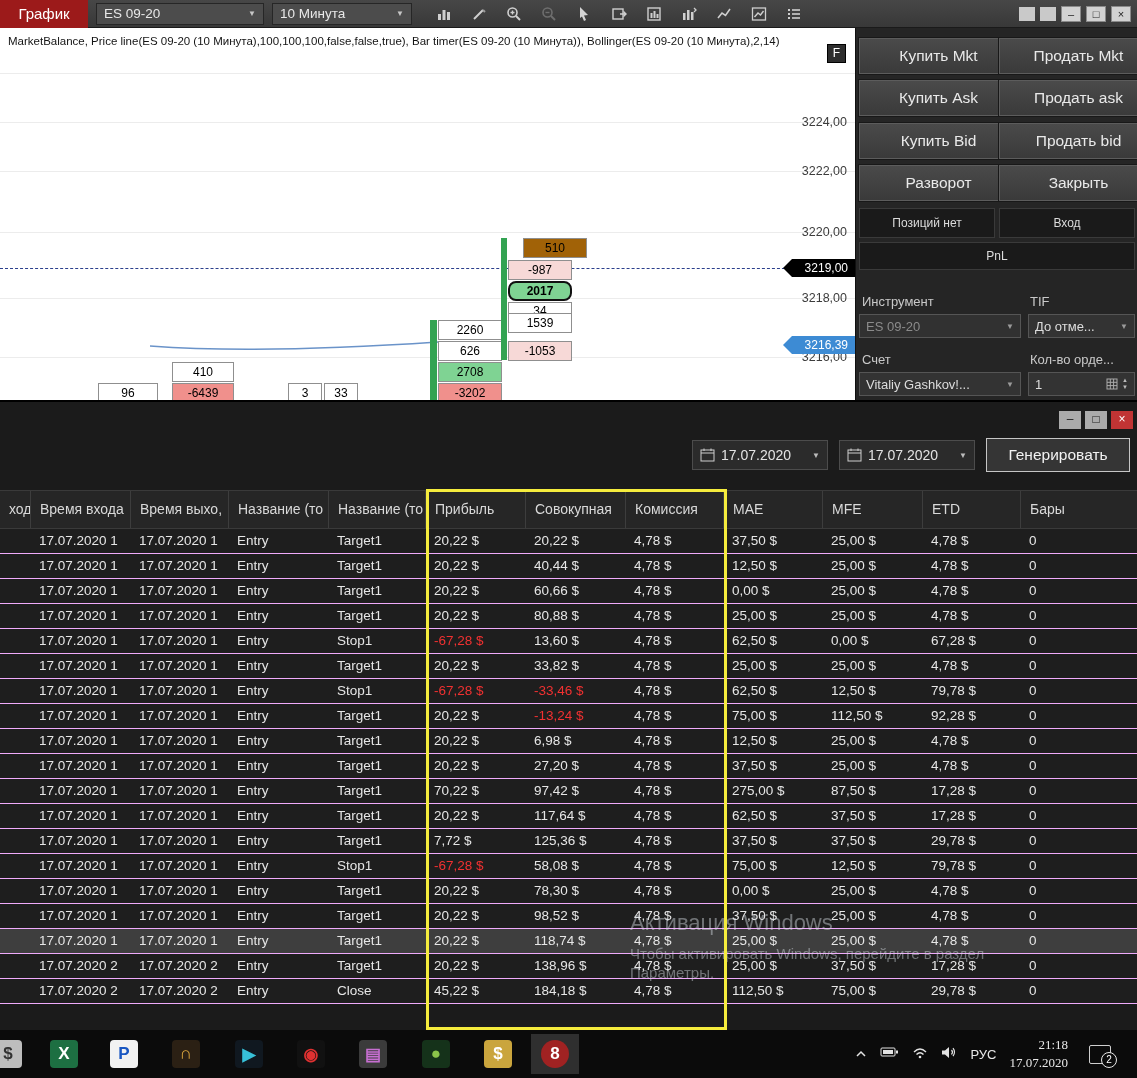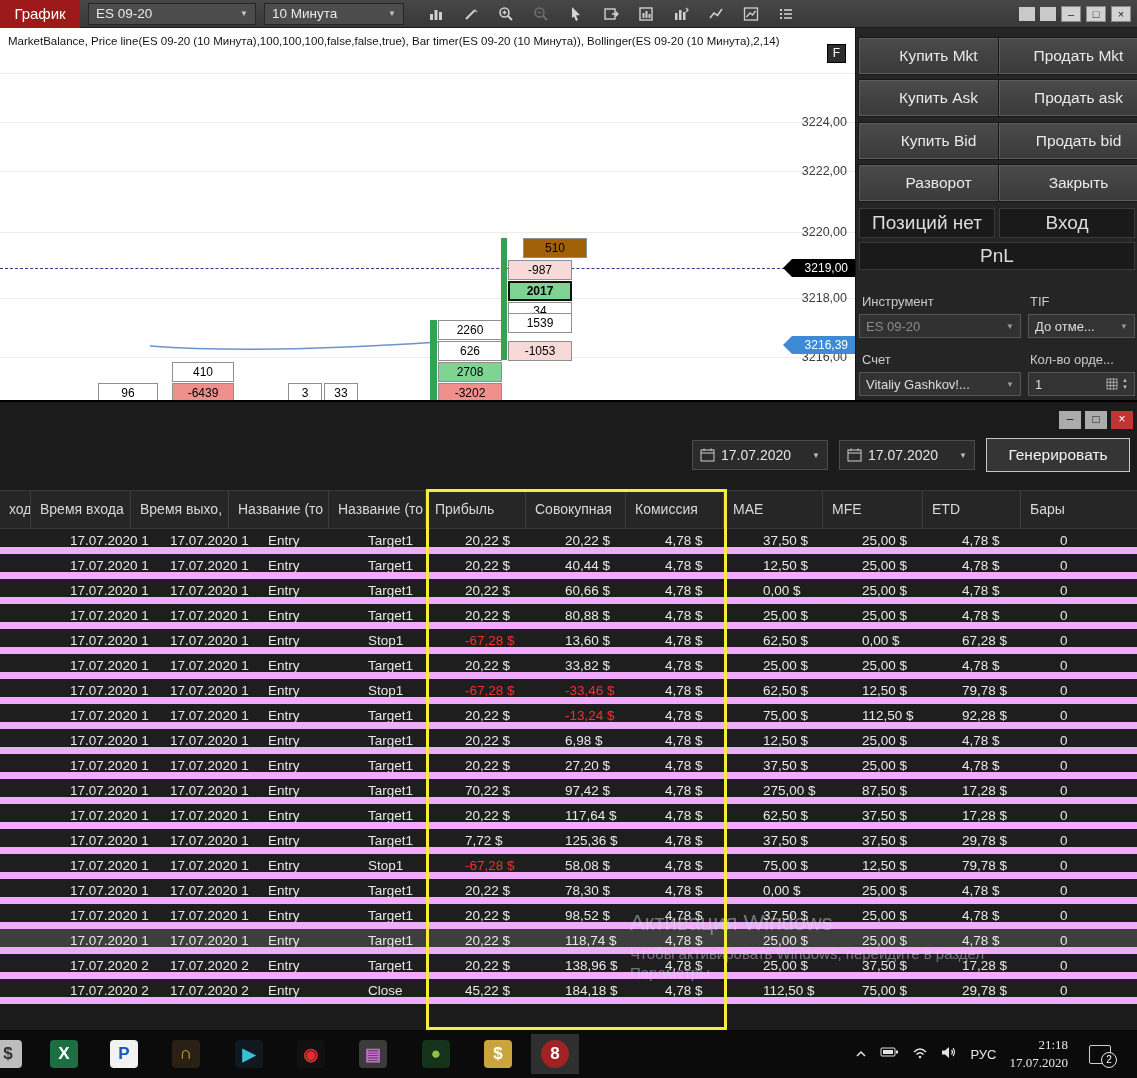--- a/index.html
+++ b/index.html
@@ -3,21 +3,21 @@
 <meta charset="utf-8">
 <style>
 * { margin:0; padding:0; box-sizing:border-box; }
 html,body { background:#000; }
 body { font-family:"Liberation Sans", sans-serif; }
 .screen { position:relative; width:1137px; height:1078px; background:#1d1d1d; overflow:hidden; }
 
 
 .toolbar { position:absolute; left:0; top:0; width:1137px; height:28px;
   background:linear-gradient(#474747,#383838); display:flex; align-items:center; border-bottom:1px solid #1a1a1a; }
-.chart-tab { width:80px; height:28px; background:#9c1a1a; color:#fff; font-size:15px;
+.chart-tab { width:88px; height:28px; background:#9c1a1a; color:#fff; font-size:15px;
   display:flex; align-items:center; justify-content:center; }
 .tb-select { height:22px; background:#4c4c4c; border:1px solid #262626; color:#e8e8e8; font-size:13.5px;
   display:flex; align-items:center; justify-content:space-between; padding:0 7px; margin-left:8px; cursor:default; }
 .tb-select .arr { font-size:8px; color:#c6c6c6; margin-left:8px; }
 .w-instr { width:168px; } .w-tf { width:140px; }
 .tb-icons { display:flex; align-items:center; gap:15px; margin-left:22px; }
 .ticon { width:20px; height:20px; display:flex; align-items:center; justify-content:center; }
 .win-controls { margin-left:auto; display:flex; align-items:center; gap:5px; padding-right:6px; }
 .sq { width:16px; height:14px; background:#c9c9c9; display:inline-block; }
 .winbtn { width:20px; height:16px; background:#d2d2d2; color:#222; font-size:11px; line-height:14px;
@@ -44,21 +44,21 @@
   display:flex; align-items:center; justify-content:flex-end; padding-right:7px;
   clip-path:polygon(0 50%, 9px 0, 100% 0, 100% 100%, 9px 100%); transform:translateY(-50%); z-index:3; }
 .tag-black { top:240px; background:#000; }
 .tag-blue { top:317px; background:#3d8bd4; }
 
 
 .trade-panel { position:absolute; left:855px; top:28px; width:282px; height:372px; background:#252525; border-left:1px solid #101010; }
 .tp-btn { position:absolute; width:159px; height:36px; background:linear-gradient(#4a4a4a,#3a3a3a);
   border:1px solid #5c5c5c; outline:1px solid #181818; color:#e9e9e9; font-size:15.5px;
   display:flex; align-items:center; justify-content:center; cursor:default; }
-.tp-flat { position:absolute; background:#1a1a1a; border:1px solid #3a3a3a; color:#dcdcdc; font-size:19px;
+.tp-flat { position:absolute; background:#1a1a1a; border:1px solid #3a3a3a; color:#dcdcdc; font-size:12px;
   display:flex; align-items:center; justify-content:center; }
 .tp-label { position:absolute; color:#c9c9c9; font-size:13px; white-space:nowrap; }
 .tp-select { position:absolute; height:24px; background:#333; border:1px solid #555; color:#ddd; font-size:13px;
   display:flex; align-items:center; justify-content:space-between; padding:0 6px; white-space:nowrap; overflow:hidden; }
 .tp-select.disabled { color:#8b8b8b; background:#313131; }
 .tp-select .arr { font-size:8px; color:#9a9a9a; margin-left:4px; }
 .qty-right { display:flex; align-items:center; gap:4px; }
 .spin { display:flex; flex-direction:column; font-size:6px; color:#bbb; line-height:1.1; }
 
 
@@ -71,21 +71,21 @@
   display:flex; align-items:center; padding:0 7px; gap:6px; }
 .datepicker .arr { margin-left:auto; font-size:8px; color:#bbb; }
 .btn-generate { width:144px; height:34px; background:#353535; border:1px solid #c6c6c6; color:#f2f2f2; font-size:15.5px;
   display:flex; align-items:center; justify-content:center; }
 .rtable { position:absolute; left:0; top:88px; width:1137px; z-index:1; }
 .rhead, .rrow { display:grid; grid-template-columns:30px 100px 98px 100px 97px 100px 100px 98px 99px 100px 98px 117px; }
 .rhead { height:39px; background:#262626; border-top:1px solid #3a3a3a; border-bottom:1px solid #3a3a3a; }
 .rhead-cell { font-size:14px; color:#d9d9d9; line-height:37px; padding-left:9px; border-left:1px solid #3d3d3d;
   overflow:hidden; white-space:nowrap; }
 .rhead-cell:first-child { border-left:none; }
-.rrow { height:25px; border-bottom:7px solid #f0abfc; background:#1e1e1e;padding-left:31px; }
+.rrow { height:25px; border-bottom:1px solid #f0abfc; background:#1e1e1e; }
 .rrow.selected { background:#3e3e3e; }
 .rcell { font-size:13.5px; color:#e6e6e6; line-height:24px; padding-left:9px; overflow:hidden; white-space:nowrap; }
 .rcell.neg { color:#f23131; }
 .yellow-box { position:absolute; left:426px; top:87px; width:301px; height:541px; border:3px solid #f5ec3d; z-index:6; pointer-events:none; }
 .watermark { position:absolute; left:630px; top:508px; z-index:5; color:rgba(216,222,228,0.45); pointer-events:none; }
 .wm1 { font-size:22px; }
 .wm2 { font-size:15px; margin-top:9px; }
 .wm3 { font-size:15px; margin-top:2px; }
 
 
@@ -229,21 +229,21 @@
         <div class="cluster " style="left: 172px; top: 334px; width: 62px;">410</div>
         <div class="cluster red" style="left: 172px; top: 355px; width: 62px;">-6439</div>
         <div class="cluster " style="left: 288px; top: 355px; width: 34px;">3</div>
         <div class="cluster " style="left: 324px; top: 355px; width: 34px;">33</div>
         <div class="cluster " style="left: 438px; top: 292px; width: 64px;">2260</div>
         <div class="cluster " style="left: 438px; top: 313px; width: 64px;">626</div>
         <div class="cluster green" style="left: 438px; top: 334px; width: 64px;">2708</div>
         <div class="cluster red" style="left: 438px; top: 355px; width: 64px;">-3202</div>
         <div class="cluster lightgreen" style="left: 508px; top: 210px; width: 64px;">510</div>
         <div class="cluster pink" style="left: 508px; top: 232px; width: 64px;">-987</div>
-        <div class="cluster greensel" style="left: 508px; top: 253px; width: 64px;">2017</div>
+        <div class="cluster greensel" style="left: 508px; top: 253px; width: 64px; border-radius: 8px;">2017</div>
         <div class="cluster " style="left: 508px; top: 274px; width: 64px; height: 17px;">34</div>
         <div class="cluster " style="left: 508px; top: 285px; width: 64px;">1539</div>
         <div class="cluster pink" style="left: 508px; top: 313px; width: 64px;">-1053</div>
       </div>
     <div id="price-axis">
         <div class="axis-label" style="top: 94px;">3224,00</div>
         <div class="axis-label" style="top: 143px;">3222,00</div>
         <div class="axis-label" style="top: 204px;">3220,00</div>
         <div class="axis-label" style="top: 270px;">3218,00</div>
         <div class="axis-label" style="top: 329px;">3216,00</div>

